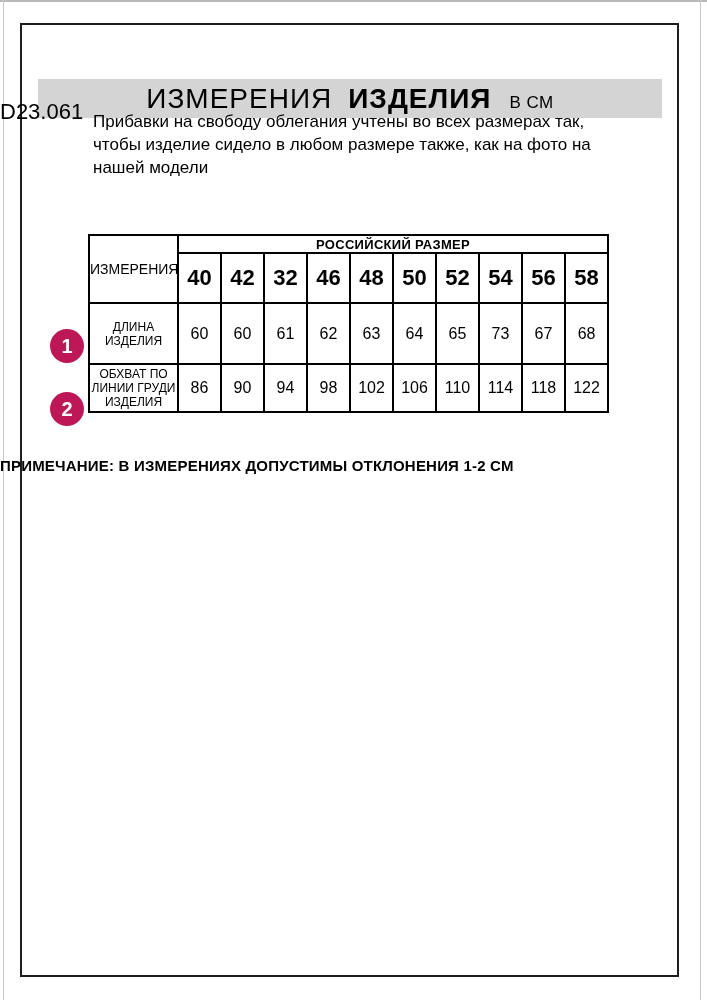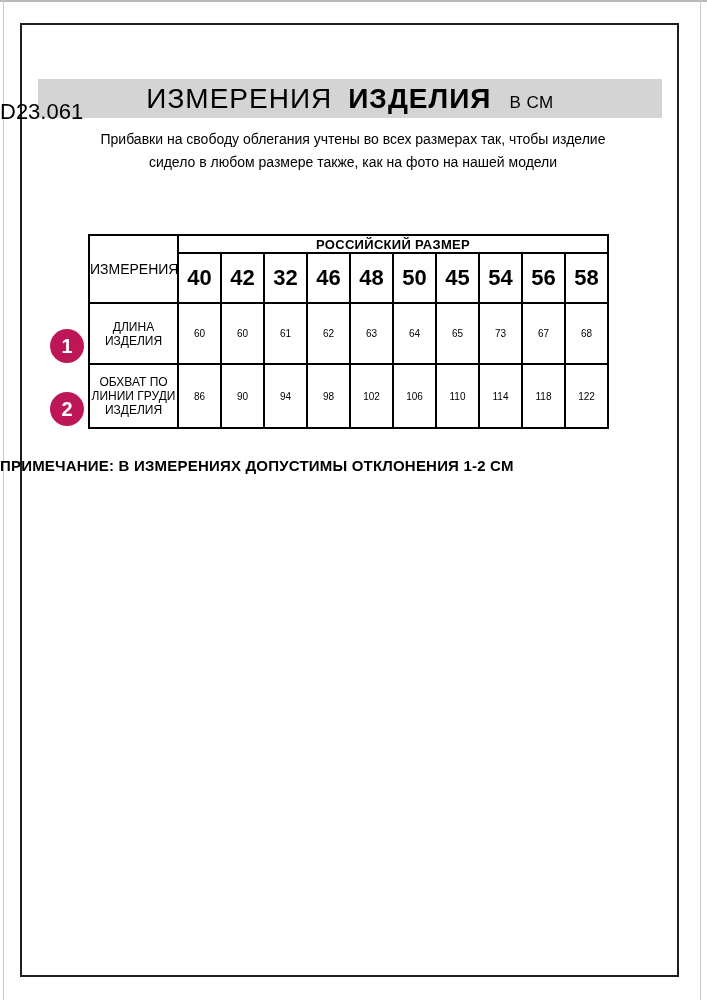--- a/index.html
+++ b/index.html
@@ -29,45 +29,45 @@
   }
   .title-main { font-size:28px; letter-spacing:1px; }
   .title-bold { font-size:28px; font-weight:bold; letter-spacing:1px; margin-left:16px; }
   .title-unit { font-size:17px; letter-spacing:0.5px; margin-left:18px; }
 
   .model-code {
     position:absolute; left:0; top:99px; width:707px;
     text-align:left; font-size:22px;
   }
   .description {
-    position:absolute; left:93px; top:128px; width:520px;
-    text-align:center; font-size:14px; line-height:23px;
+    position:absolute; left:93px; top:110px; width:520px;
+    text-align:left; font-size:17px; line-height:23px;
   }
 
   table.size-table {
     position:absolute; left:88px; top:234px;
     border-collapse:collapse; table-layout:fixed;
     width:519px;
     border:2px solid #000;
   }
   table.size-table th, table.size-table td {
     border:2px solid #000; padding:0; text-align:center; vertical-align:middle;
     background:#fff;
   }
   col.col-label { width:89px; }
   col.col-size  { width:43px; }
   tr.group-row  { height:18px; }
   tr.sizes-row  { height:50px; }
   tr.row-1      { height:61px;border-radius:11px; }
-  tr.row-2      { height:64px;margin-top:20px; }
+  tr.row-2      { height:48px;margin-top:20px; }
   th.corner { font-size:14px; font-weight:normal; }
   th.group  { font-size:13px; font-weight:bold; letter-spacing:0.3px; }
   th.size   { font-size:22px; font-weight:bold; }
   td.rowlabel { font-size:12px; line-height:14px; padding:2px; }
-  td.val    { font-size:10px; }
+  td.val    { font-size:16px; }
 
   .marker {
     position:absolute; left:50px; width:34px; height:34px;
     border-radius:50%;
     display:flex; align-items:center; justify-content:center;
     color:#fff; font-size:20px; font-weight:bold;
   }
   .marker-1 { top:329px; }
   .marker-2 { top:392px; }
 
@@ -113,21 +113,21 @@
       <th class="corner" rowspan="2">ИЗМЕРЕНИЯ</th>
       <th class="group" colspan="10">РОССИЙСКИЙ РАЗМЕР</th>
     </tr>
     <tr class="sizes-row">
       <th class="size">40</th>
       <th class="size">42</th>
       <th class="size">32</th>
       <th class="size">46</th>
       <th class="size">48</th>
       <th class="size">50</th>
-      <th class="size">45</th>
+      <th class="size">52</th>
       <th class="size">54</th>
       <th class="size">56</th>
       <th class="size">58</th>
     </tr>
     <tr class="row-1">
       <td class="rowlabel">ДЛИНА ИЗДЕЛИЯ</td>
       <td class="val">60</td>
       <td class="val">60</td>
       <td class="val">61</td>
       <td class="val">62</td>

